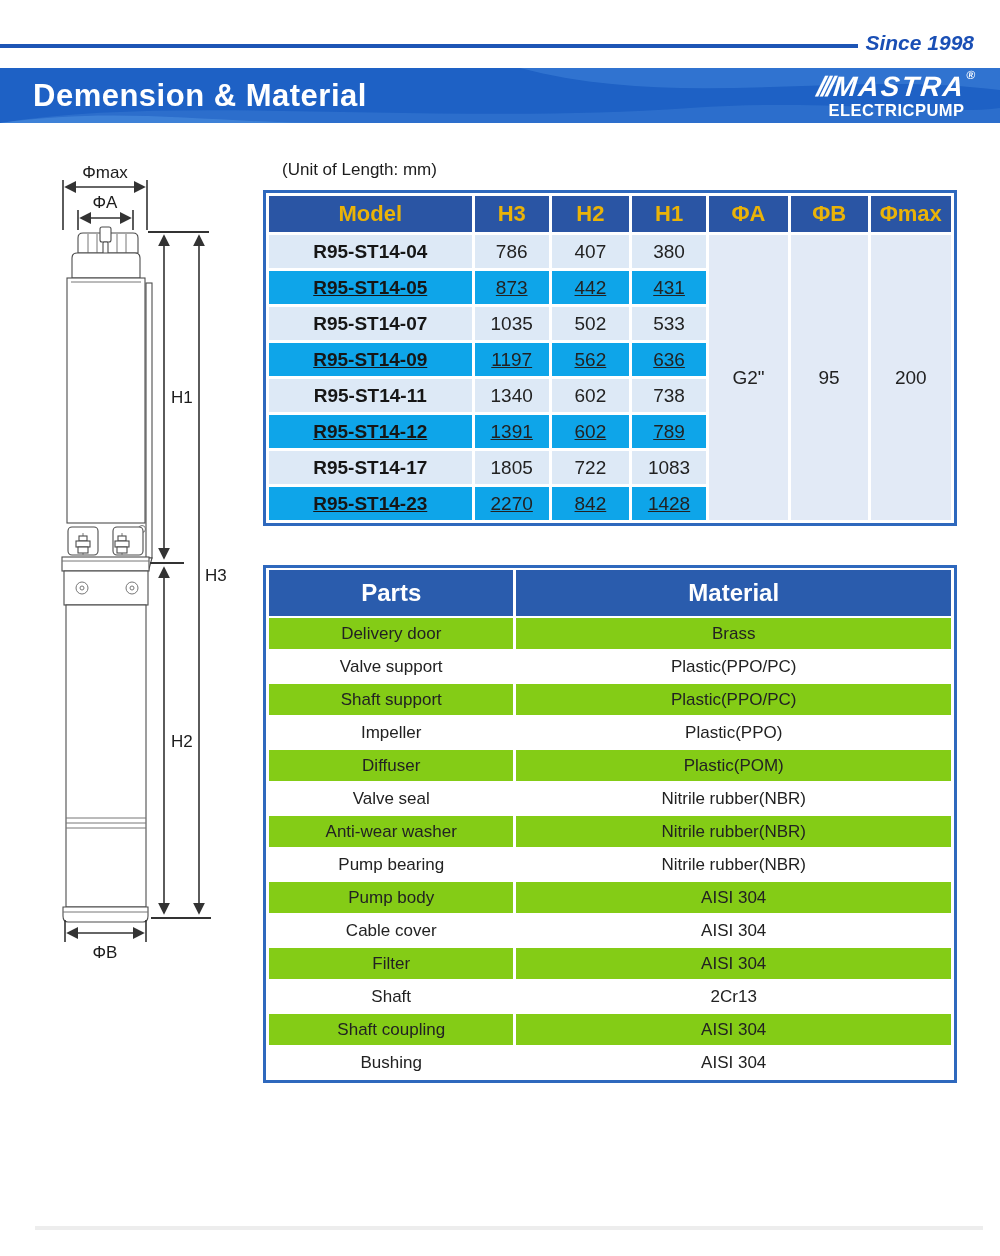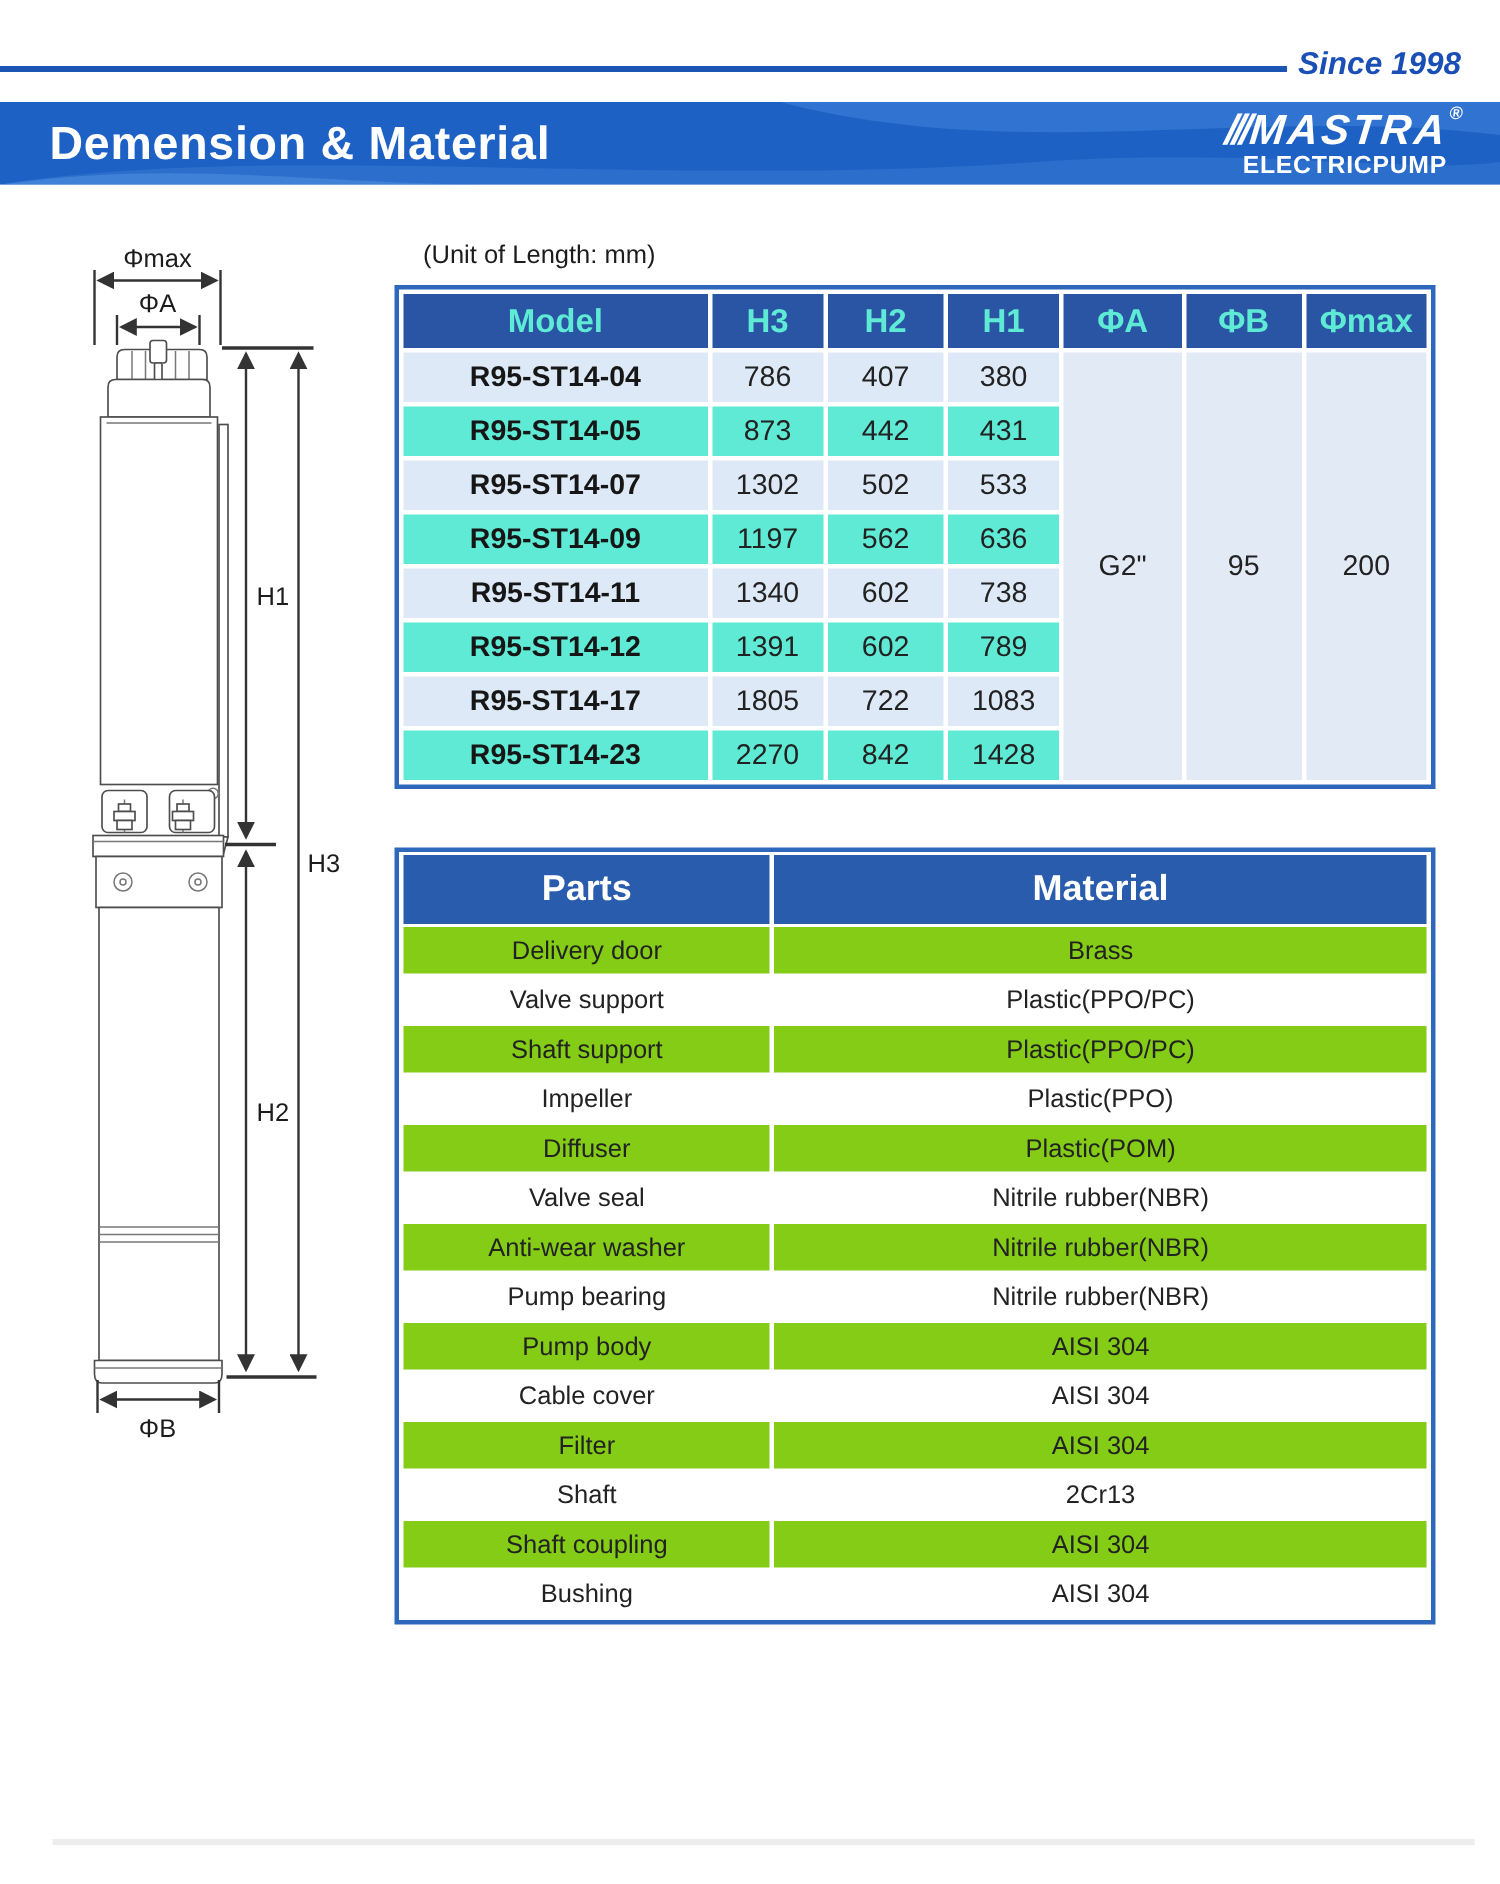--- a/index.html
+++ b/index.html
@@ -20,31 +20,31 @@
   .logo-slashes{letter-spacing:-3px;margin-right:2px;}
   .logo-reg{font-size:12px;vertical-align:top;position:relative;top:-4px;font-style:normal;}
   .logo-sub{font-weight:bold;font-size:16.5px;letter-spacing:0.5px;margin-top:1px;}
 
   
   .unit-note{position:absolute;left:263px;top:160px;font-size:17px;color:#1c1c1c;margin-left:19px;}
 
   
   table.dim{position:absolute;left:263px;top:190px;width:694px;
             border:3px solid #2e68bd;border-collapse:separate;border-spacing:3px;background:#fff;}
-  table.dim th{background:#2a55a4;color:#5eead4;font-weight:bold;font-size:22px;height:36px;padding:0 2px;}
+  table.dim th{background:#2a55a4;color:#eab308;font-weight:bold;font-size:22px;height:36px;padding:0 2px;}
   table.dim th:nth-child(1){width:30.5%;}
   table.dim th:nth-child(2){width:11.2%;}
   table.dim th:nth-child(3){width:11.6%;}
   table.dim th:nth-child(4){width:11.2%;}
   table.dim th:nth-child(5){width:11.8%;}
   table.dim th:nth-child(6){width:11.6%;}
   table.dim th:nth-child(7){width:12.1%;}
   table.dim td{height:31px;text-align:center;font-size:19px;color:#222;padding:1px;}
   table.dim tr.odd td{background:#dde9f6;}
-  table.dim tr.even td{background:#5eead4;}
+  table.dim tr.even td{background:#0ea5e9;text-decoration:underline;}
   table.dim td.model{font-weight:bold;color:#161616;}
   table.dim td.merged{background:#e2eaf6 !important;font-weight:normal;color:#222;}
 
   
   table.mat{position:absolute;left:263px;top:565px;width:694px;
             border:3px solid #2e68bd;border-collapse:separate;border-spacing:3px 2px;background:#fff;}
   table.mat th{background:#2a5cad;color:#fff;font-weight:bold;font-size:24px;height:44px;padding:1px;}
   table.mat th:nth-child(1){width:36%;}
   table.mat th:nth-child(2){width:64%;}
   table.mat td{height:31px;text-align:center;font-size:17px;color:#222;padding:0;}
@@ -205,21 +205,21 @@
           <td class="merged" rowspan="8">200</td>
         </tr>
         <tr class="even">
           <td class="model">R95-ST14-05</td>
           <td>873</td>
           <td>442</td>
           <td>431</td>
         </tr>
         <tr class="odd">
           <td class="model">R95-ST14-07</td>
-          <td>1302</td>
+          <td>1035</td>
           <td>502</td>
           <td>533</td>
         </tr>
         <tr class="even">
           <td class="model">R95-ST14-09</td>
           <td>1197</td>
           <td>562</td>
           <td>636</td>
         </tr>
         <tr class="odd">

